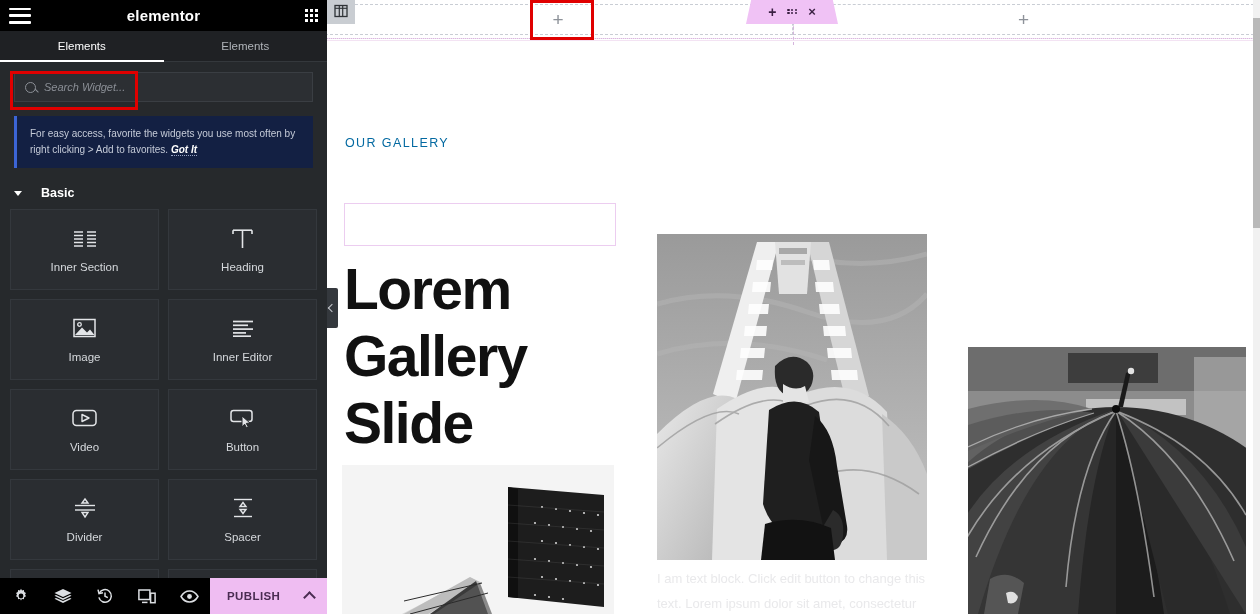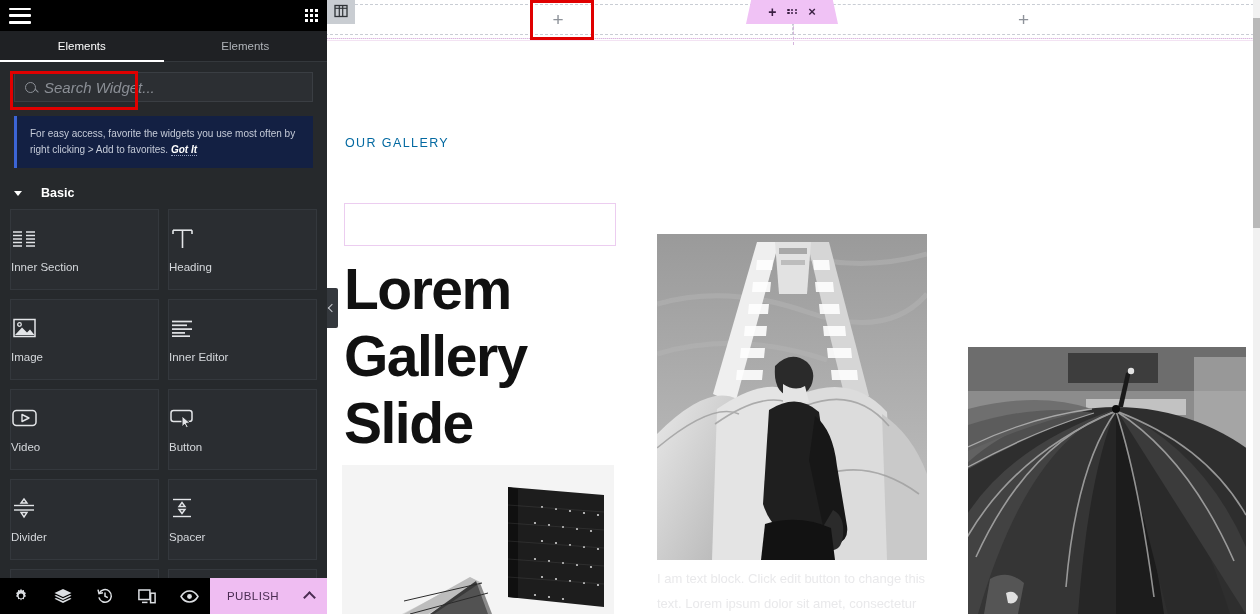--- a/index.html
+++ b/index.html
@@ -50,21 +50,21 @@
   #search-box{
     height:30px; background:#2c2f33; border:1px solid #3a3e43;
     display:flex; align-items:center; padding:0 10px; gap:8px;
   }
   #search-box .mag{ width:11px; height:11px; border:1.4px solid #8c9097;
     border-radius:50%; position:relative; flex:0 0 auto; }
   #search-box .mag:after{ content:""; position:absolute; width:5px; height:1.4px;
     background:#8c9097; transform:rotate(45deg); right:-4px; bottom:0px; }
   #search-input{
     background:transparent; border:0; outline:0; color:#c9ccd1;
-    font-size:15px; font-style:italic; width:100%;
+    font-size:11px; font-style:italic; width:100%;
     font-family:"Liberation Sans", sans-serif;
   }
   #search-input::placeholder{ color:#8b8f96; font-style:italic; }
   
   #search-highlight{
     position:absolute; left:10px; top:71px; width:128px; height:39px;
     border:3px solid #e00000; pointer-events:none; z-index:5;
   }
 
   #notice{
@@ -82,31 +82,31 @@
   .caret{ width:0; height:0; border-left:4.5px solid transparent;
     border-right:4.5px solid transparent; border-top:5px solid #fff; }
 
   #widgets{
     margin-top:9px; padding:0 10px 0 10px; display:grid;
     grid-template-columns:1fr 1fr; gap:9px; overflow:hidden;
     flex:1 1 auto; align-content:start;
   }
   .widget{
     height:81px; background:#2a2d31; border:1px solid #34383d;
-    display:flex; flex-direction:column; align-items:flex-start;
+    display:flex; flex-direction:column; align-items:center;
     justify-content:center; gap:11px; cursor:move;
   }
   .widget .wlabel{ color:#d5d8dc; font-size:11.5px; }
   .wicon{ width:26px; height:24px; display:flex; align-items:center;
     justify-content:center; color:#e3e5e8; }
   .wicon svg{ display:block; }
 
   #panel-footer{
     position:absolute; left:0; bottom:0; width:327px; height:36px;
-    background:#000; display:flex; align-items:center; z-index:45;
+    background:#000; display:flex; align-items:center; z-index:45;font-weight:bold;
   }
   .fbtn{ flex:0 0 42px; display:flex; align-items:center; justify-content:center;
     color:#dcdfe3; cursor:pointer; height:36px; }
   #publish-btn{
     margin-left:auto; width:118px; height:36px; background:#efbdf2;
     display:flex; align-items:center; justify-content:space-between;
     padding:0 13px 0 17px; color:#4a2c52; font-size:11.5px;
     letter-spacing:.4px; cursor:pointer;
   }
   .chev-up{ width:9px; height:9px; border-left:2px solid #4a2c52;
@@ -405,20 +405,21 @@
   </div>
 
   <div id="panel">
 
     <div id="panel-header">
       <div class="hdr-menu">
           <i></i>
           <i></i>
           <i></i>
         </div>
+      <div class="hdr-logo">elementor</div>
       <div class="hdr-grid">
         <span></span>
           <span></span>
           <span></span>
           <span></span>
           <span></span>
         <span></span>
           <span></span>
           <span></span>
           <span></span>

